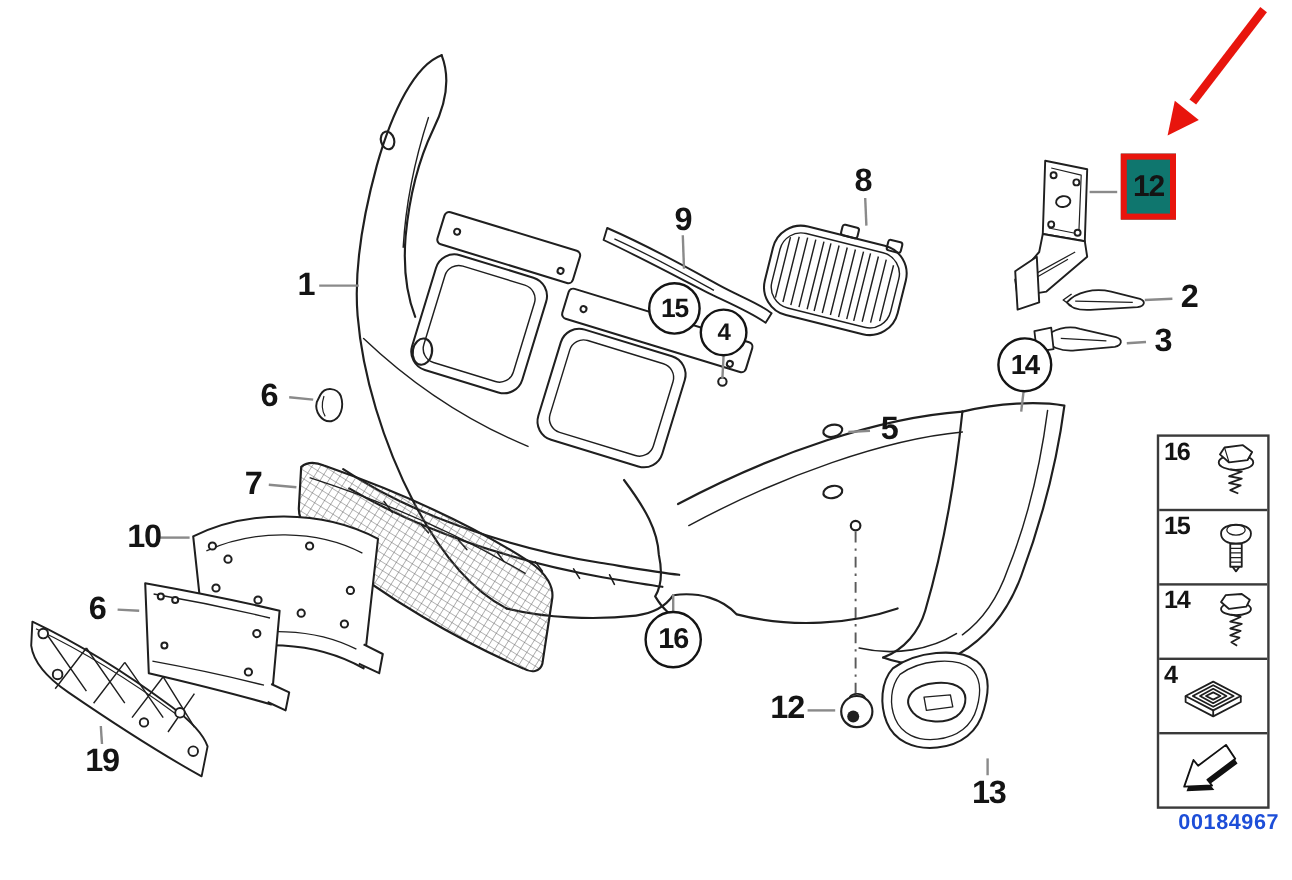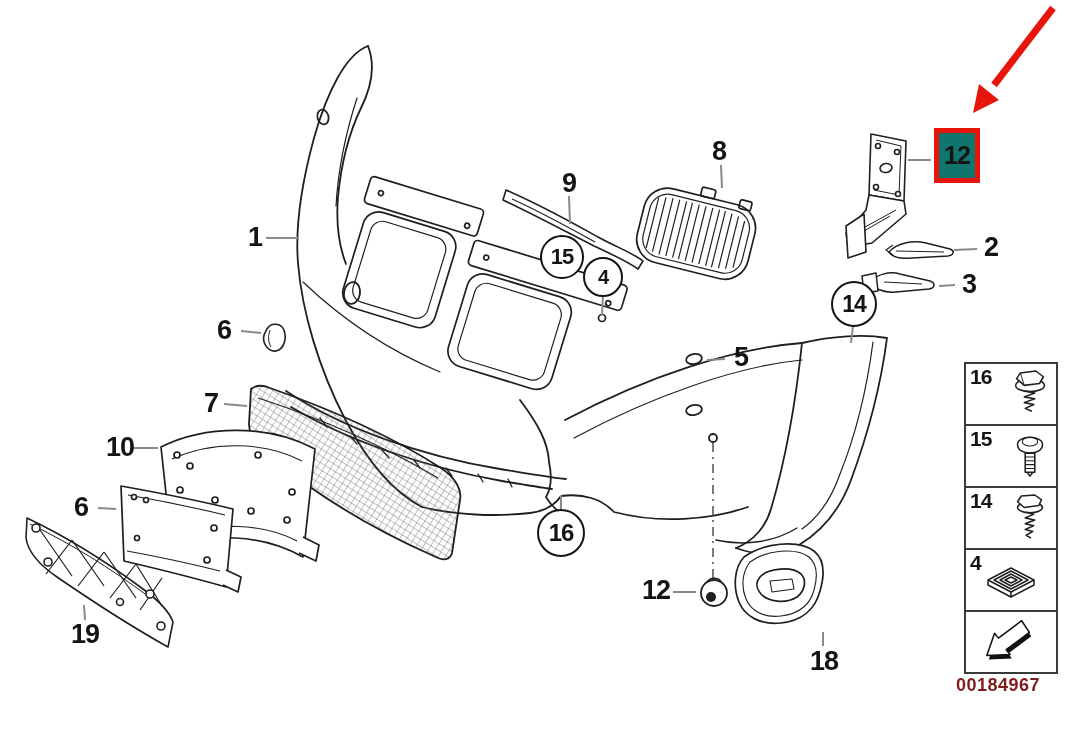--- a/index.html
+++ b/index.html
@@ -14,22 +14,22 @@
   .redbox{position:absolute;box-sizing:border-box;border:5px solid #e8150d;background:#0f766e;
           display:flex;align-items:center;justify-content:center;font-weight:bold;color:#141414;
           font-size:25px;letter-spacing:-1px;}
   #legend{position:absolute;left:964px;top:362px;width:94px;height:312px;box-sizing:border-box;
           border:2px solid #3a3a3a;background:#fff;display:flex;flex-direction:column;}
   .lrow{flex:1;position:relative;border-top:2px solid #3a3a3a;}
   .lrow:first-child{border-top:none;}
   .lnum{position:absolute;left:4px;top:1px;font-weight:bold;font-size:21px;color:#141414;letter-spacing:-1px;}
   .licon{position:absolute;right:3px;top:50%;transform:translateY(-50%);}
   .licon.centered{left:50%;transform:translate(-50%,-50%);right:auto;}
-  #partnum{position:absolute;left:956px;top:675px;width:110px;text-align:left;
-           font-weight:bold;font-size:18px;color:#7f1d1d;letter-spacing:0.5px;}
+  #partnum{position:absolute;left:956px;top:675px;width:110px;text-align:right;
+           font-weight:bold;font-size:18px;color:#1d4ed8;letter-spacing:0.5px;}
 </style>
 </head>
 <body>
 
 <div id="stage">
 
 <svg id="drawing" width="1077" height="733" viewBox="0 0 1077 733">
   <defs>
     <pattern id="mesh7" width="6" height="6" patternUnits="userSpaceOnUse" patternTransform="rotate(32)">
       <path d="M0,0 L0,6 M0,0 L6,0" stroke="#666" stroke-width="0.8" fill="none"></path>
@@ -211,21 +211,21 @@
 <div class="lbl" style="left:991px;top:247px">2</div>
 <div class="lbl" style="left:969px;top:284px">3</div>
 <div class="lbl" style="left:741px;top:357px">5</div>
 <div class="lbl" style="left:224px;top:330px">6</div>
 <div class="lbl" style="left:211px;top:403px">7</div>
 <div class="lbl" style="left:719px;top:151px">8</div>
 <div class="lbl" style="left:569px;top:183px">9</div>
 <div class="lbl" style="left:120px;top:447px">10</div>
 <div class="lbl" style="left:81px;top:507px">6</div>
 <div class="lbl" style="left:656px;top:590px">12</div>
-<div class="lbl" style="left:824px;top:661px">18</div>
+<div class="lbl" style="left:824px;top:661px">13</div>
 <div class="lbl" style="left:85px;top:634px">19</div>
 
 <div class="circ" style="left:603px;top:277px;width:36px;height:36px;font-size:20px">4</div>
 <div class="circ" style="left:854px;top:304px;width:42px;height:42px;font-size:23px">14</div>
 <div class="circ" style="left:562px;top:257px;width:40px;height:40px;font-size:22px">15</div>
 <div class="circ" style="left:561px;top:533px;width:44px;height:44px;font-size:24px">16</div>
 
 <div class="redbox" style="left:934px;top:128px;width:46px;height:55px">12</div>
 
 <div id="legend">

